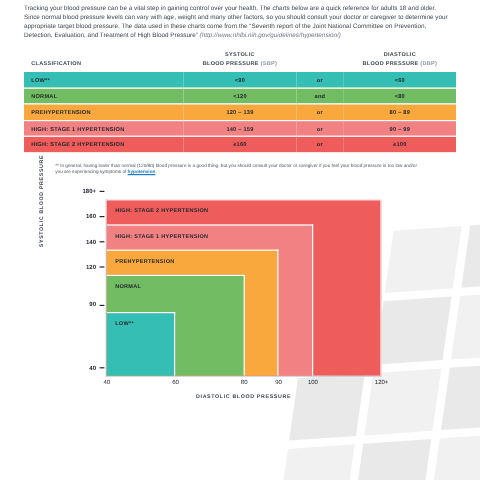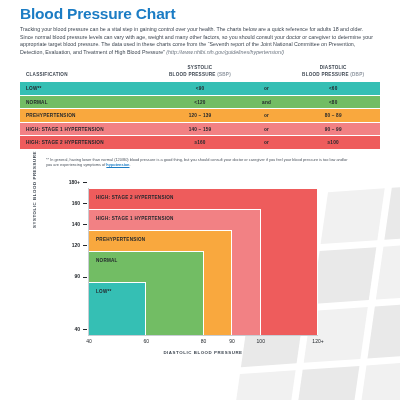--- a/index.html
+++ b/index.html
@@ -195,21 +195,20 @@
     <i></i>
       <i class="pale"></i>
       <i></i>
     <i class="pale"></i>
       <i></i>
       <i class="pale"></i>
   </div>
 
   <div class="content">
 
-    <h1 class="page-title">Blood Pressure Chart</h1>
 
     <p class="intro"><span>Tracking your blood pressure can be a vital step in gaining control over your health. The charts below are a quick reference for adults 18 and older. Since normal blood pressure levels can vary with age, weight and many other factors, so you should consult your doctor or caregiver to determine your appropriate target blood pressure. The data used in these charts come from the “Seventh report of the Joint National Committee on Prevention, Detection, Evaluation, and Treatment of High Blood Pressure” </span><span class="src">(http://www.nhlbi.nih.gov/guidelines/hypertension/)</span></p>
 
     <table class="bp-table">
       <thead>
         <tr>
           <th class="col-class">CLASSIFICATION</th>
           <th class="col-sbp">
             <span>SYSTOLIC</span><br>
             <span>BLOOD PRESSURE </span><span class="dim">(SBP)</span>

